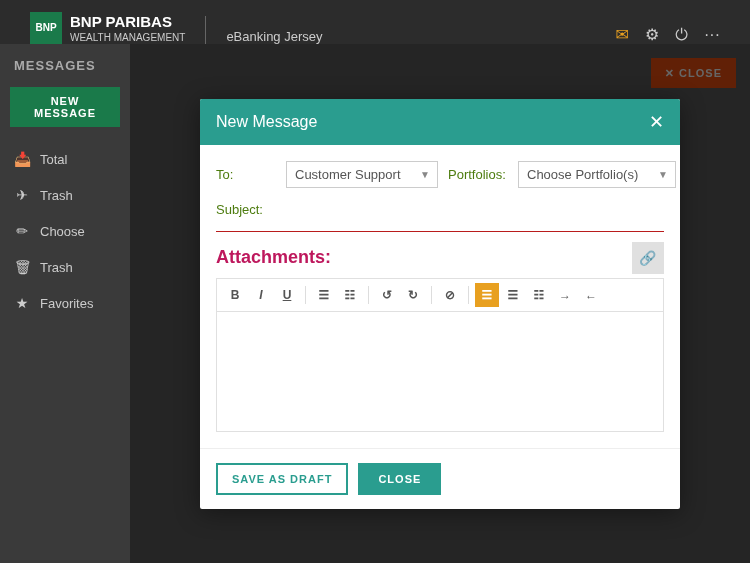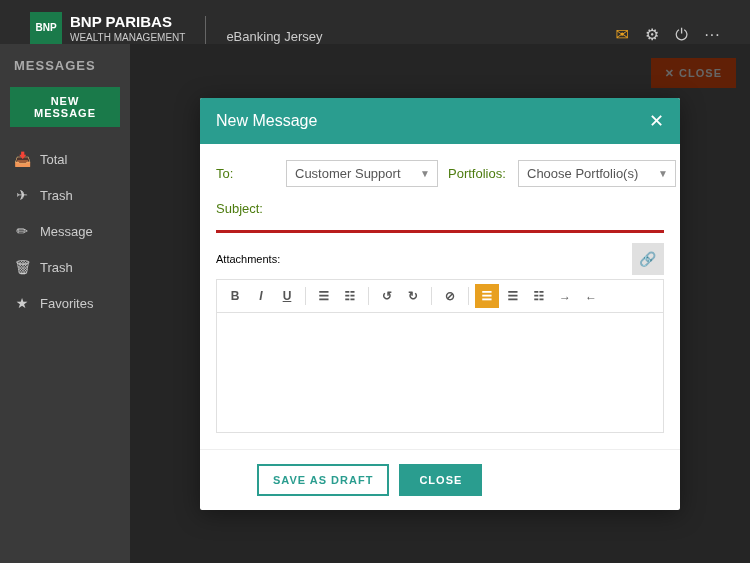--- a/index.html
+++ b/index.html
@@ -208,41 +208,42 @@
       position: absolute;
       right: 8px;
       pointer-events: none;
       color: #888;
       font-size: 10px;
     }
 
     .subject-row {
       display: flex;
       align-items: center;
-      border-bottom: 3px solid #b91c1c;
+      border-bottom: 1px solid #b91c1c;
       padding-bottom: 10px;
       margin-bottom: 10px;
     }
     .subject-input {
       flex: 1;
       border: none;
       outline: none;
       font-size: 13px;
       padding: 4px 0;
     }
 
     .attachments-row {
       display: flex;
       align-items: center;
       justify-content: space-between;
       margin-bottom: 4px;
     }
     .attachments-label {
-      font-size: 11px;
-      color: #000000;
+      font-size: 18px;
+      color: #be185d;
+      font-weight: bold;
     }
     .attach-btn {
       width: 32px;
       height: 32px;
       background: #e0e0e0;
       display: flex;
       align-items: center;
       justify-content: center;
       cursor: pointer;
       border: none;
@@ -311,21 +312,20 @@
     }
     .btn-draft {
       border: 2px solid #2a9d8f;
       color: #2a9d8f;
       background: white;
       font-size: 11px;
       font-weight: bold;
       letter-spacing: 1px;
       padding: 8px 14px;
       cursor: pointer;
-      margin-left: 41px;
     }
     .btn-send {
       background: #2a9d8f;
       color: white;
       font-size: 11px;
       font-weight: bold;
       letter-spacing: 1px;
       padding: 8px 20px;
       cursor: pointer;
       border: none;
@@ -360,21 +360,21 @@
     <div class="sidebar-item">
       <span class="item-icon">📥</span>
       <span>Total</span>
     </div>
     <div class="sidebar-item">
       <span class="item-icon">✈</span>
       <span>Trash</span>
     </div>
     <div class="sidebar-item">
       <span class="item-icon">✏</span>
-      <span>Message</span>
+      <span>Choose</span>
     </div>
     <div class="sidebar-item">
       <span class="item-icon">🗑</span>
       <span>Trash</span>
     </div>
     <div class="sidebar-item">
       <span class="item-icon">★</span>
       <span>Favorites</span>
     </div>
   </div>

